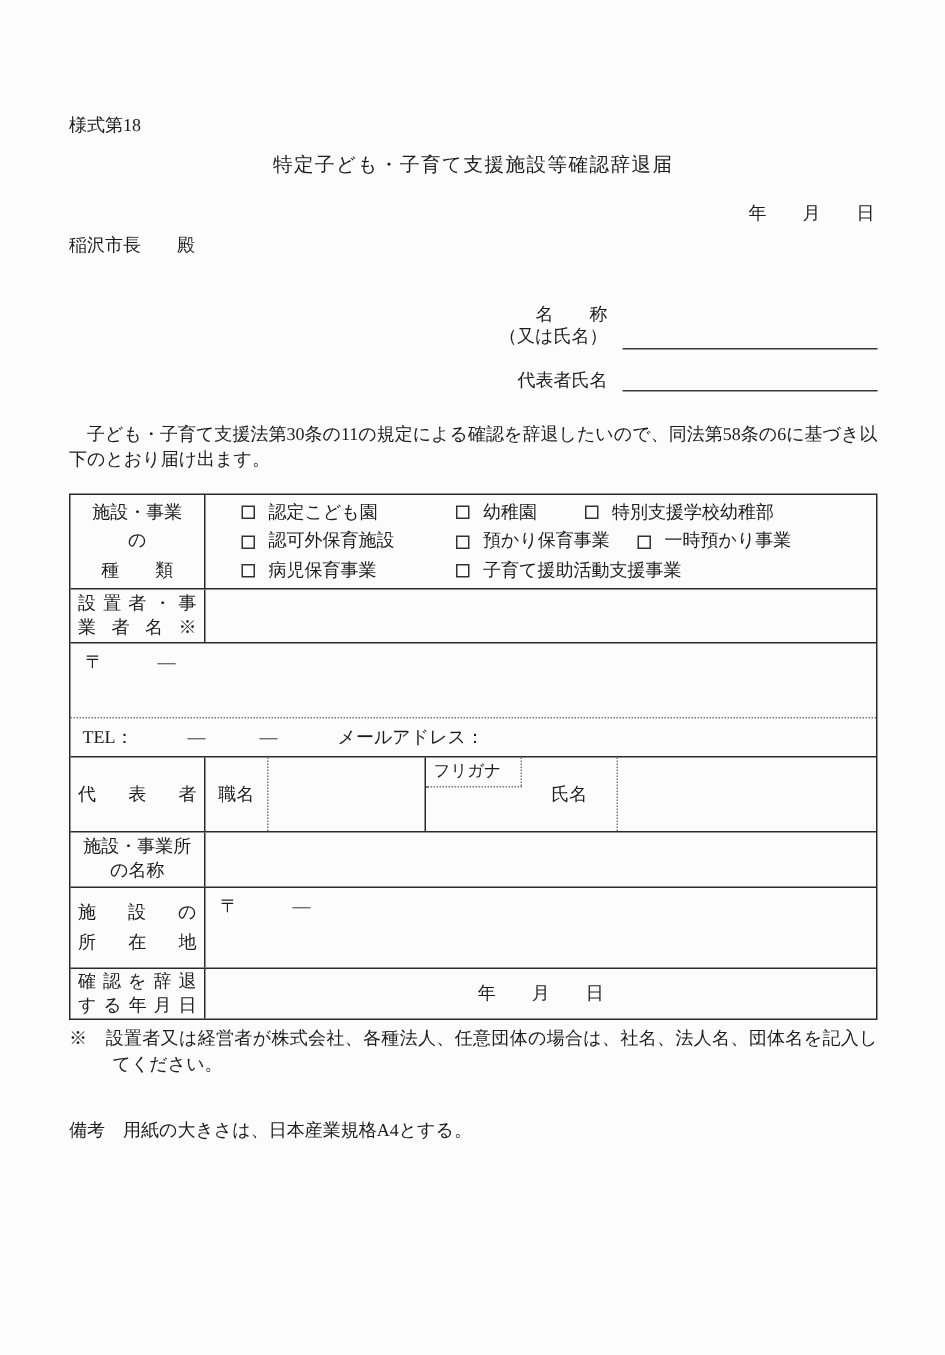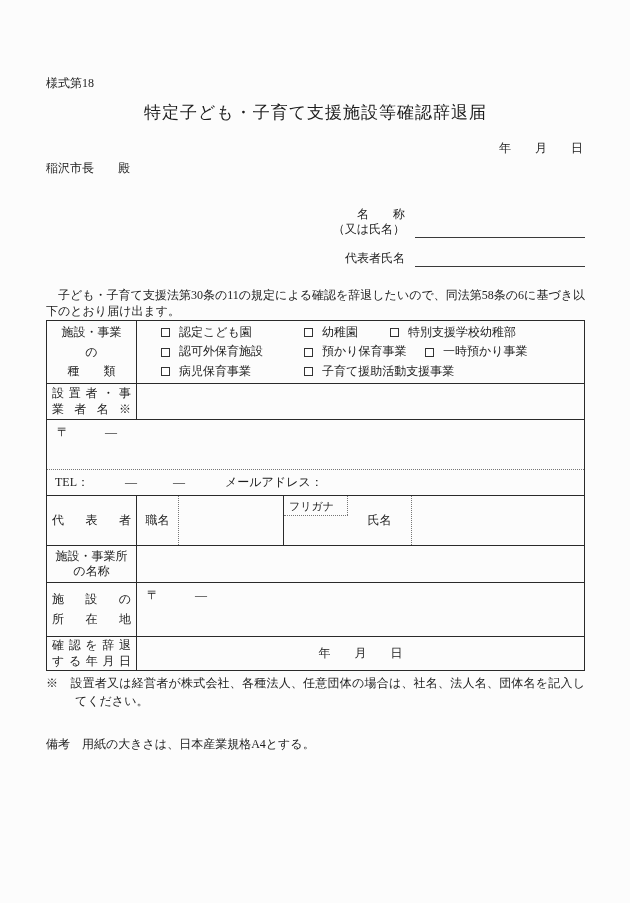--- a/index.html
+++ b/index.html
@@ -6,36 +6,36 @@
   html, body { margin: 0; padding: 0; background: #fbfbfb; }
   .page {
     width: 630px; height: 903px;
     background: #fcfcfc;
     font-family: "Liberation Serif", "DejaVu Serif", serif;
     font-size: 12px; color: #1c1c1c; line-height: 1.3;
     padding: 76px 45px 40px 46px;
     position: relative; overflow: hidden;
   }
   .form-number { font-size: 12px; }
-  .doc-title { text-align: center; margin-top: 10px; font-size: 17px; letter-spacing: 1px; }
+  .doc-title { text-align: center; margin-top: 10px; font-size: 13px; letter-spacing: 1px; }
   .date-line { text-align: right; margin-top: 17px; padding-right: 2px; }
   .addressee { margin-top: 5px; }
 
   .notifier { margin-top: 30px; margin-left: 227px; }
   .n-row { display: flex; align-items: flex-end; }
   .n-row-2 { margin-top: 12px; }
   .n-row-3 { margin-top: 13px; }
   .n-label { width: 132px; white-space: pre-line; }
   .n-label.just { text-align: justify; text-align-last: justify; }
   .n-label.right { text-align: right; }
   .n-line { width: 170px; margin-left: 10px; border-bottom: 1px solid #3a3a3a; height: 15px; }
 
   .intro { margin: 20px 0 0 0; line-height: 1.4; text-align: justify; }
 
-  .form-table { border: 1.5px solid #2a2a2a; }
+  .form-table { margin-top: 14px; border: 1.5px solid #2a2a2a; }
   .t-row { display: flex; border-bottom: 1px solid #2a2a2a; }
   .t-row:last-child { border-bottom: none; }
   .t-label {
     width: 90px; border-right: 1px solid #2a2a2a;
     display: flex; align-items: center; justify-content: center;
     padding: 2px 5px; flex: none;
   }
   .t-label-text { width: 100%; white-space: pre-line; text-align: justify; text-align-last: justify; }
   .t-label-text.center { text-align: center; text-align-last: center; }
   .t-content { flex: 1; position: relative; min-width: 0; }

